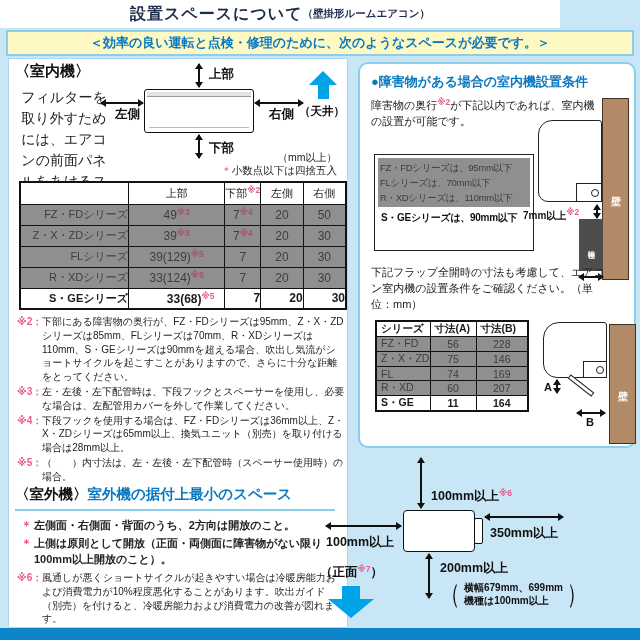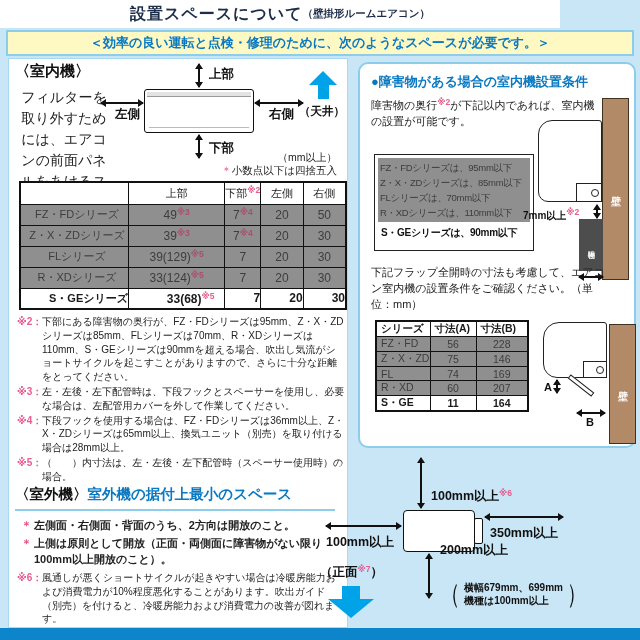--- a/index.html
+++ b/index.html
@@ -63,21 +63,21 @@
       border-top:19px solid #00a2e8; }
 
   .note-right { position:absolute; right:10px; font-size:10.5px; color:#222; white-space:nowrap; }
 
   
   table.t1 { position:absolute; left:10px; top:122px; border-collapse:collapse;
              border:2px solid #111; table-layout:fixed; }
   table.t1 th, table.t1 td { border:1px solid #111; font-size:12px; text-align:center;
              height:21px; padding:0; white-space:nowrap; overflow:hidden; }
   table.t1 th { font-size:11px; font-weight:normal; height:22px; background:#fff; }
-  table.t1 td.series { text-align:center; padding-left:5px; font-size:11px; }
+  table.t1 td.series { text-align:right; padding-left:5px; font-size:11px; }
   table.t1 tr.dim td { background:#8f8f8f; color:#3d3d3d; }
   table.t1 tr.dim td .mark { color:#a8506e; }
   table.t1 tr.hl td { background:#fff; font-weight:bold;padding-left:28px; }
   th.diag { background:linear-gradient(to bottom right,#fff 49.2%,#111 49.2%,#111 50.9%,#fff 50.9%); }
 
   
   .fnotes { position:absolute; font-size:10px; line-height:1.38; color:#222; }
   .fn { position:relative; padding-left:25px; margin-bottom:1px; }
   .fn .fm { position:absolute; left:0; top:0; color:#e75b8f; font-weight:bold; }
 
@@ -252,21 +252,20 @@
 
   <div class="abs right-panel">
     <div class="rp-head">●障害物がある場合の室内機設置条件</div>
     <div class="rp-intro">
       <span>障害物の奥行</span><span class="mark">※2</span><span>が下記以内であれば、室内機の設置が可能です。</span>
     </div>
 
     <div class="depth-box">
       <div class="depth-dim">
         <div class="depth-row">FZ・FDシリーズは、95mm以下</div>
-        <div class="depth-row">Z・X・ZDシリーズは、85mm以下</div>
         <div class="depth-row">FLシリーズは、70mm以下</div>
         <div class="depth-row">R・XDシリーズは、110mm以下</div>
       </div>
       <div class="depth-hl">S・GEシリーズは、90mm以下</div>
     </div>
 
     <div class="wall" style="left:242px; top:34px; width:27px; height:182px;">
       <span>壁</span>
     </div>
     <div class="ac-body" style="left:178px; top:56px; width:64px; height:82px; border-radius:14px 3px 3px 10px;">
@@ -349,21 +348,21 @@
       <span>100mm以上</span><span class="mark">※6</span>
     </div>
 
     <div class="ha" style="left:8px; top:73px; width:75px;"></div>
     <div class="dim-label" style="left:8px; top:82px;">100mm以上</div>
 
     <div class="ha" style="left:167px; top:64px; width:78px;"></div>
     <div class="dim-label" style="left:172px; top:73px;">350mm以上</div>
 
     <div class="va" style="left:110px; top:102px; height:44px;"></div>
-    <div class="dim-label" style="left:122px; top:90px;">200mm以上</div>
+    <div class="dim-label" style="left:122px; top:108px;">200mm以上</div>
     <div class="big-paren" style="left:119px; top:124px;">
       <span class="p">（</span>
       <span class="lines">
         <span>横幅679mm、699mm</span><br><span>機種は100mm以上</span>
       </span>
       <span class="p">）</span>
     </div>
 
     <div class="front-lab" style="left:2px; top:112px;">
       <span>（正面</span><span class="mark">※7</span><span>）</span>

